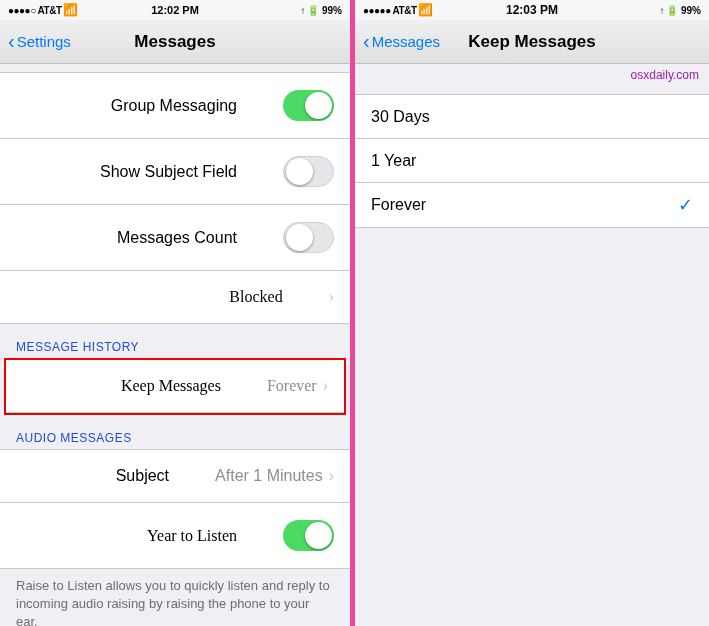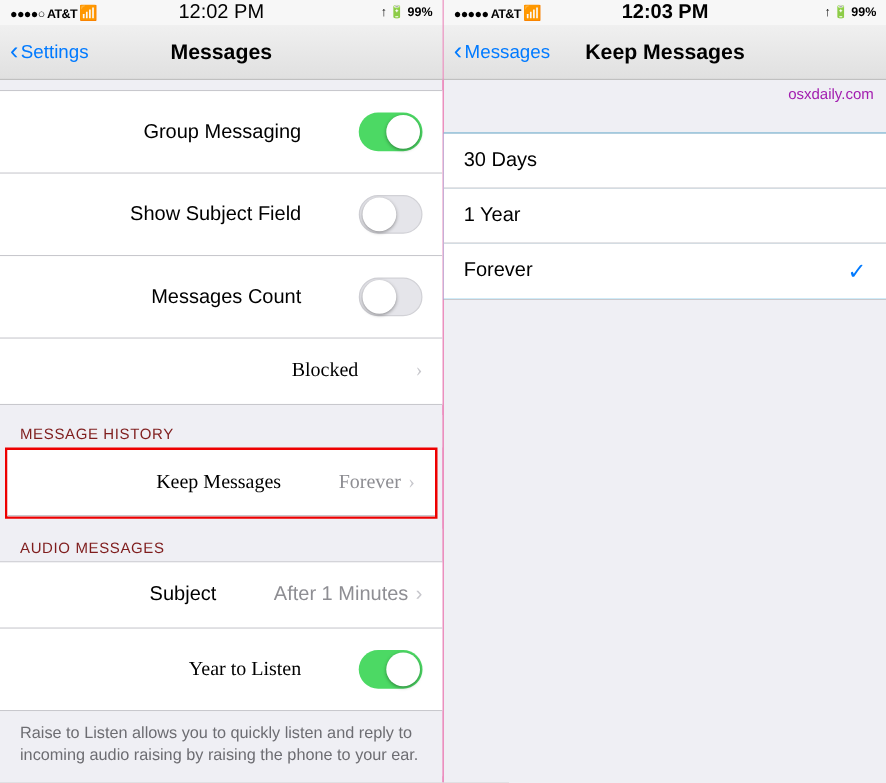--- a/index.html
+++ b/index.html
@@ -11,21 +11,21 @@
       height: 626px;
       overflow: hidden;
     }
 
     
     .left-panel {
       width: 355px;
       background: #efeff4;
       display: flex;
       flex-direction: column;
-      border-right: 1px solid #ec4899;
+      border-right: 5px solid #ec4899;
     }
 
     
     .right-panel {
       width: 354px;
       background: #efeff4;
       display: flex;
       flex-direction: column;
     }
 
@@ -75,21 +75,21 @@
     
     .settings-list {
       flex: 1;
       overflow-y: auto;
     }
 
     .section-header {
       background: #efeff4;
       padding: 8px 16px 4px 16px;
       font-size: 12px;
-      color: #7f1d1d;
+      color: #1d4ed8;
       text-transform: uppercase;
       letter-spacing: 0.5px;
     }
 
     .settings-group {
       background: #fff;
       border-top: 1px solid #c8c8cd;
       border-bottom: 1px solid #c8c8cd;
     }
 
@@ -169,24 +169,24 @@
     .description-text {
       padding: 8px 16px;
       font-size: 13px;
       color: #6d6d72;
       line-height: 1.4;
       background: #efeff4;
     }
 
     
     .keep-messages-list {
-      background: #0ea5e9;
+      background: #eab308;
       border-top: 1px solid #c8c8cd;
       border-bottom: 1px solid #c8c8cd;
-      margin-top: 20px;
+      margin-top: 8px;
     }
     .keep-option-row {
       display: flex;
       align-items: center;
       justify-content: space-between;
       padding: 0 16px;
       min-height: 44px;
       border-bottom: 1px solid #c8c8cd;
       background: #fff;
     }
@@ -209,21 +209,21 @@
 </head>
 <body>
 
 <div class="left-panel">
 
   <div class="status-bar-wrapper">
     <span style="font-size:10px; letter-spacing:-0.5px;">
       <span>●●●●○ AT&amp;T</span> 
       <span style="font-size:12px;">📶</span>
     </span>
-    <span style="position:absolute;left:50%;transform:translateX(-50%);font-size:16px;font-weight:400;">12:02 PM</span>
+    <span style="position:absolute;left:50%;transform:translateX(-50%);font-size:11px;font-weight:700;">12:02 PM</span>
     <span style="display:flex;align-items:center;gap:2px;font-size:10px;">
       <span>↑</span>
       <span>🔋</span>
       <span>99%</span>
     </span>
   </div>
 
   <div class="nav-bar">
     <div class="nav-back">
       <span class="nav-back-arrow">‹</span>
@@ -304,21 +304,21 @@
   </div>
 </div>
 
 <div class="right-panel">
 
   <div class="status-bar-wrapper">
     <span style="font-size:10px; letter-spacing:-0.5px;">
       <span>●●●●● AT&amp;T</span>
       <span style="font-size:12px;">📶</span>
     </span>
-    <span style="position:absolute;left:50%;transform:translateX(-50%);font-size:16px;font-weight:600;">12:03 PM</span>
+    <span style="position:absolute;left:50%;transform:translateX(-50%);font-size:12px;font-weight:600;">12:03 PM</span>
     <span style="display:flex;align-items:center;gap:2px;font-size:10px;">
       <span>↑</span>
       <span>🔋</span>
       <span>99%</span>
     </span>
   </div>
 
   <div class="nav-bar">
     <div class="nav-back">
       <span class="nav-back-arrow">‹</span>

